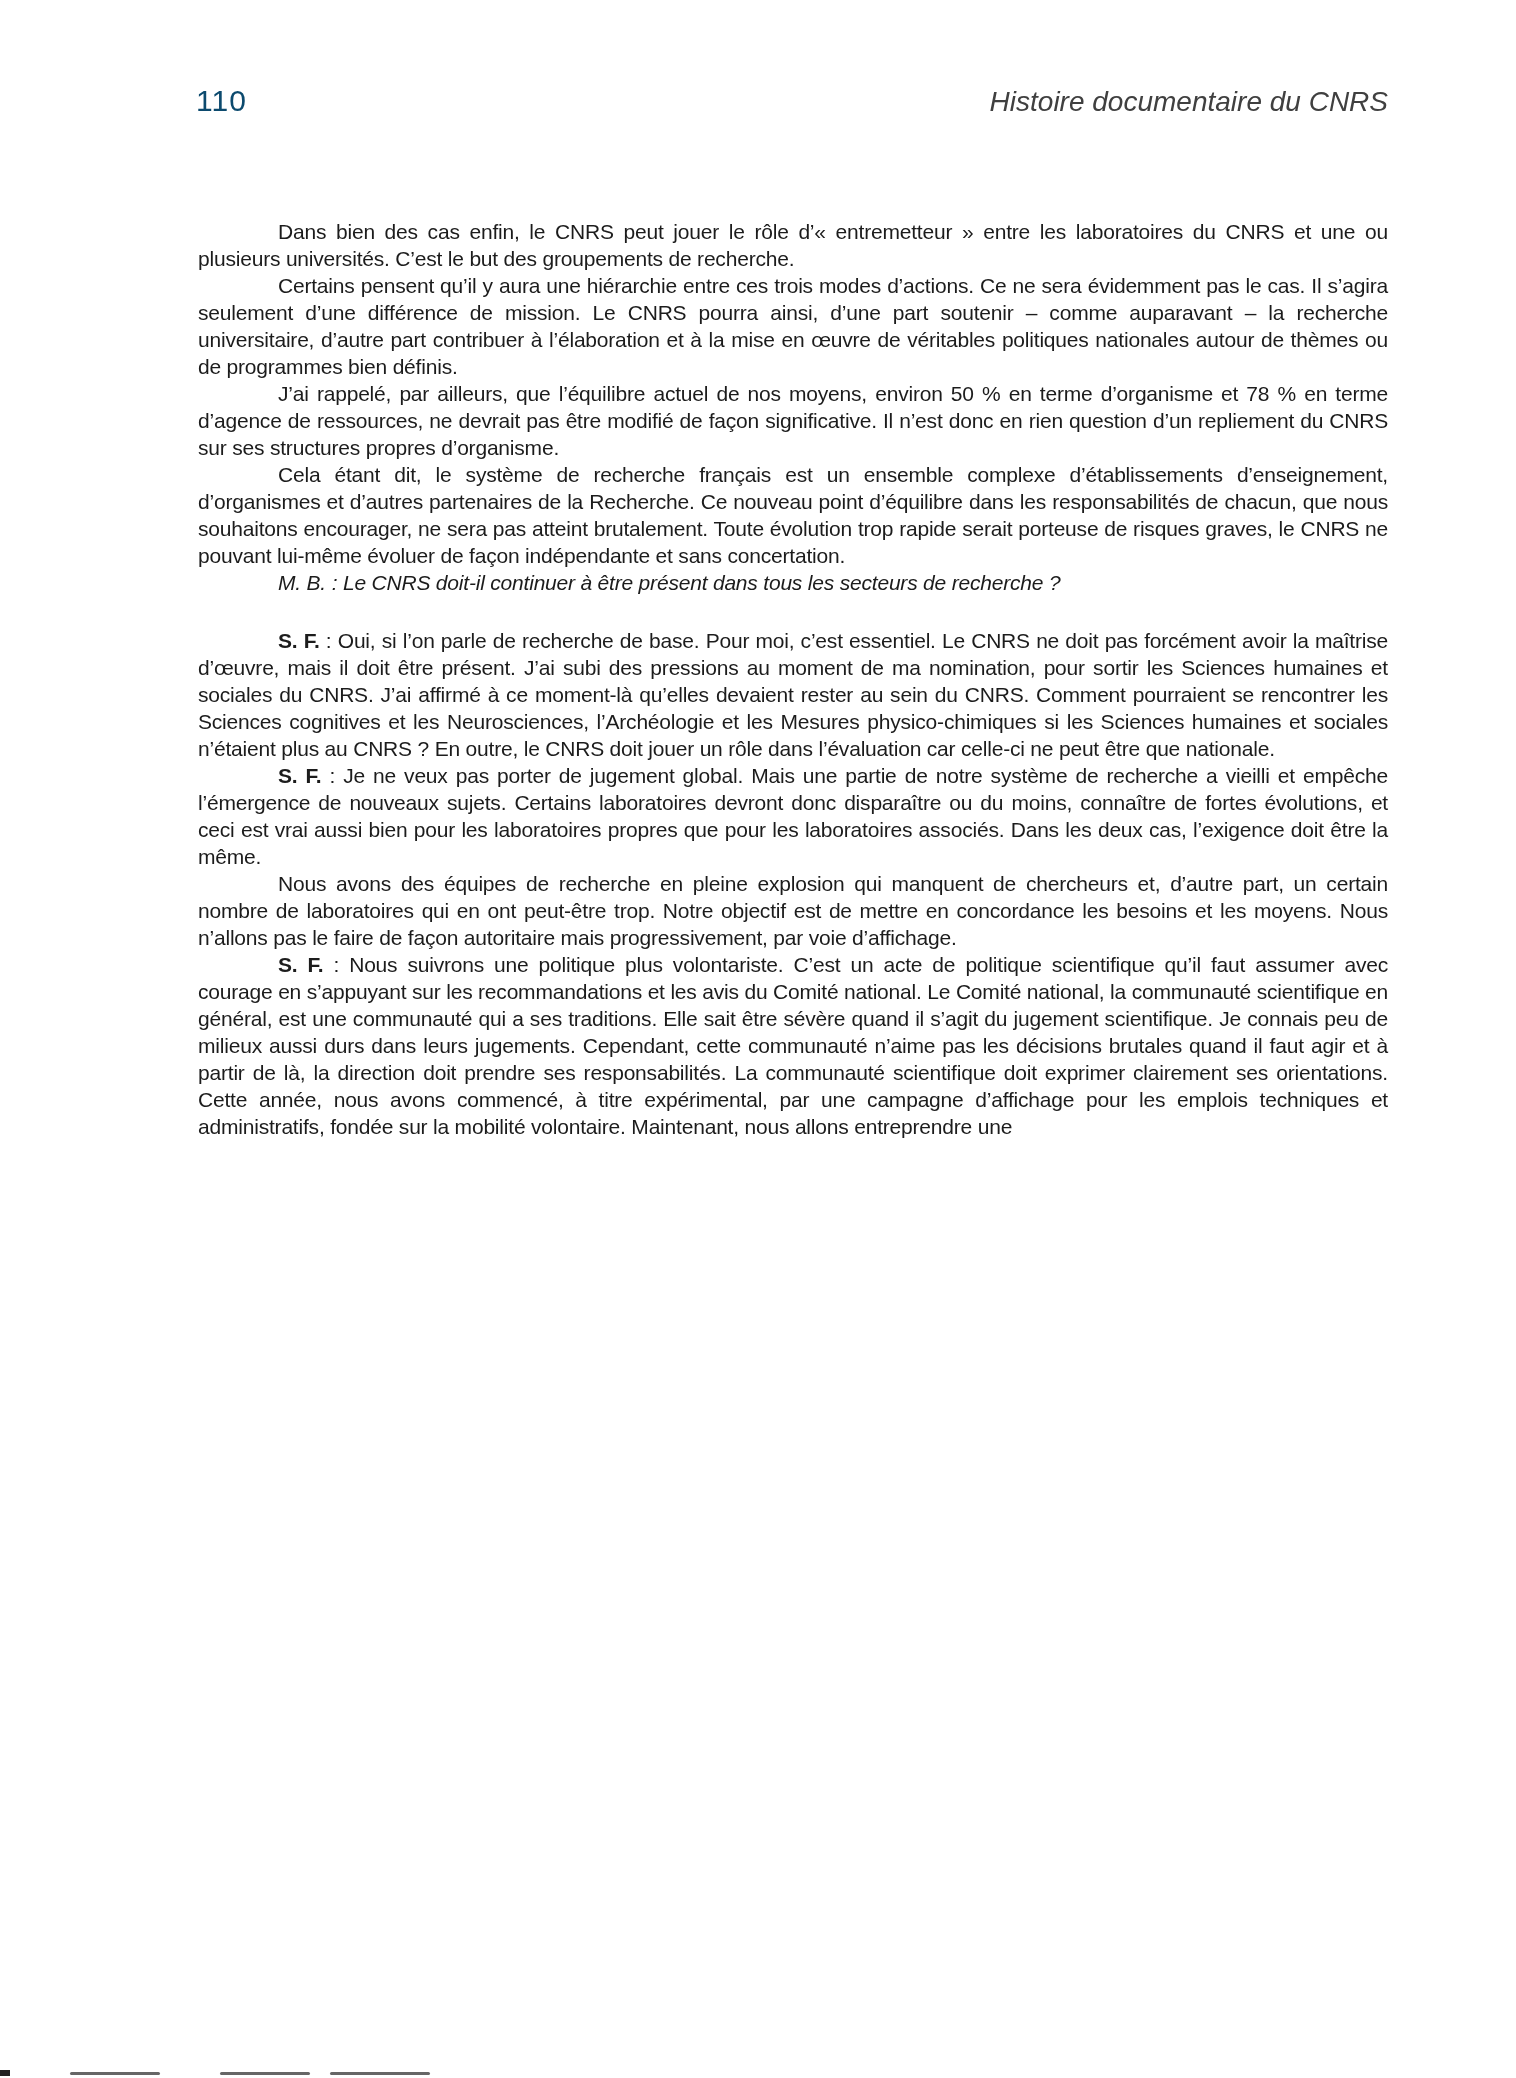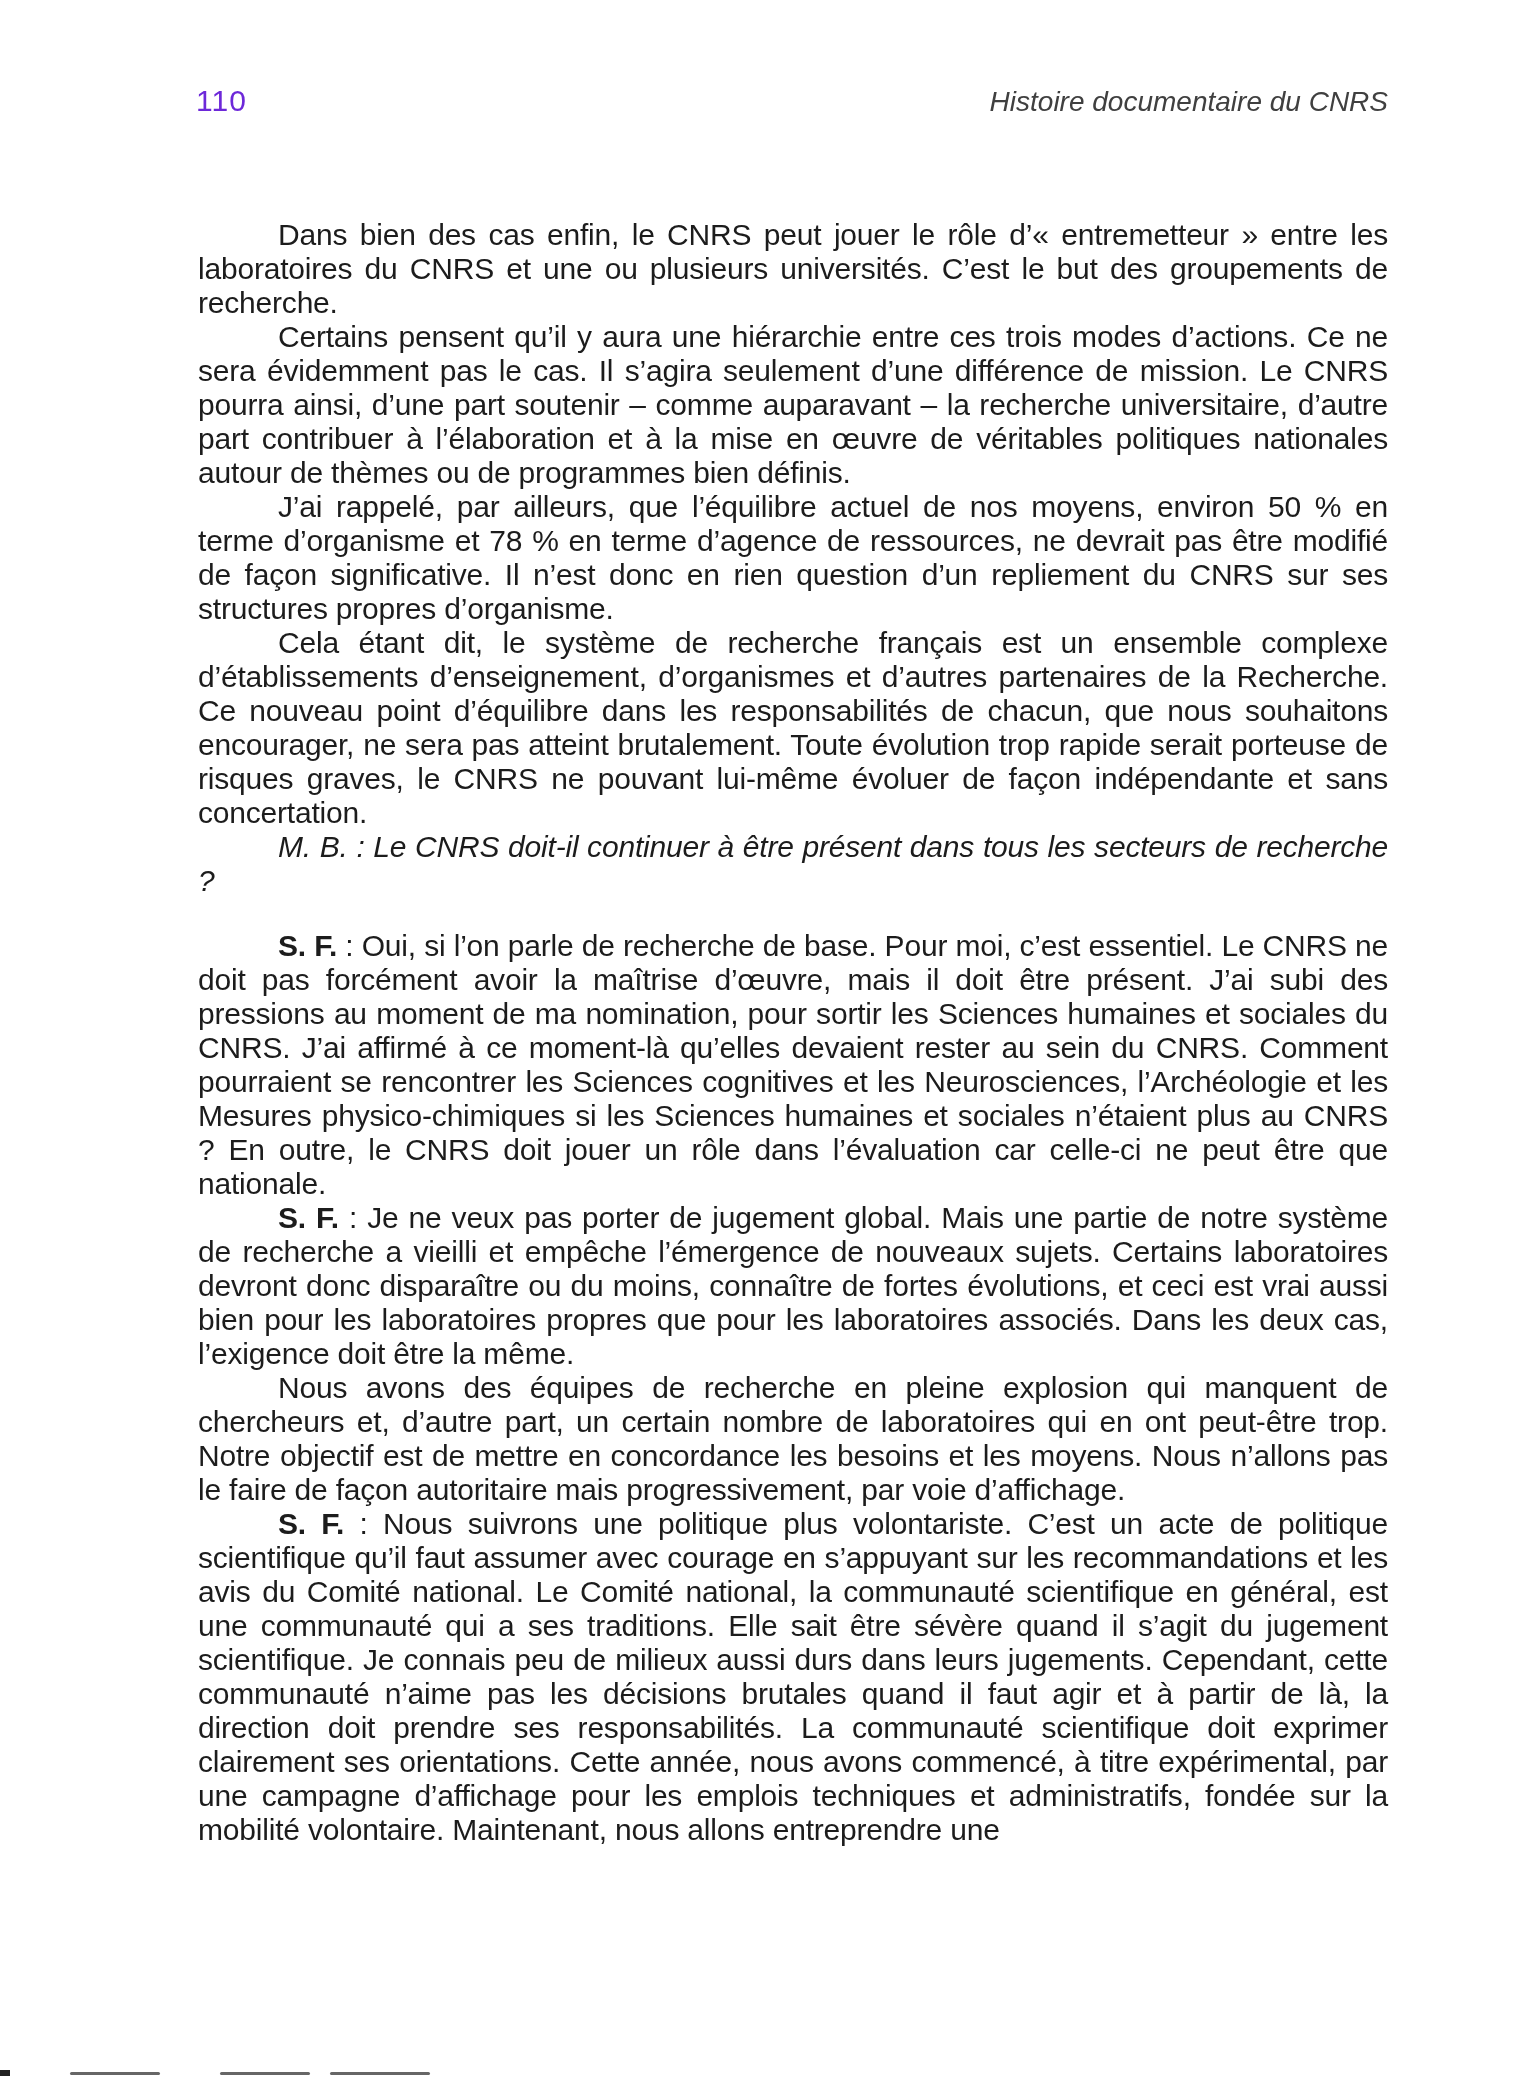--- a/index.html
+++ b/index.html
@@ -21,34 +21,34 @@
       left: 196px;
       width: 1192px;
       height: 40px;
       display: flex;
       justify-content: space-between;
       align-items: baseline;
     }
     .page-number {
       font-size: 30px;
       letter-spacing: 1px;
-      color: #6d28d9;
+      color: #0c4a6e;
     }
     .running-title {
       font-size: 28px;
       font-style: italic;
       color: #404040;
     }
     .body-text {
       position: absolute;
       top: 218px;
       left: 198px;
       width: 1190px;
-      font-size: 30px;
-      line-height: 34px;
+      font-size: 21px;
+      line-height: 27px;
       text-align: justify;
       letter-spacing: -0.2px;
     }
     .body-text p {
       margin: 0;
       text-indent: 80px;
     }
     .body-text p.question {
       font-style: italic;
       margin-bottom: 31px;

